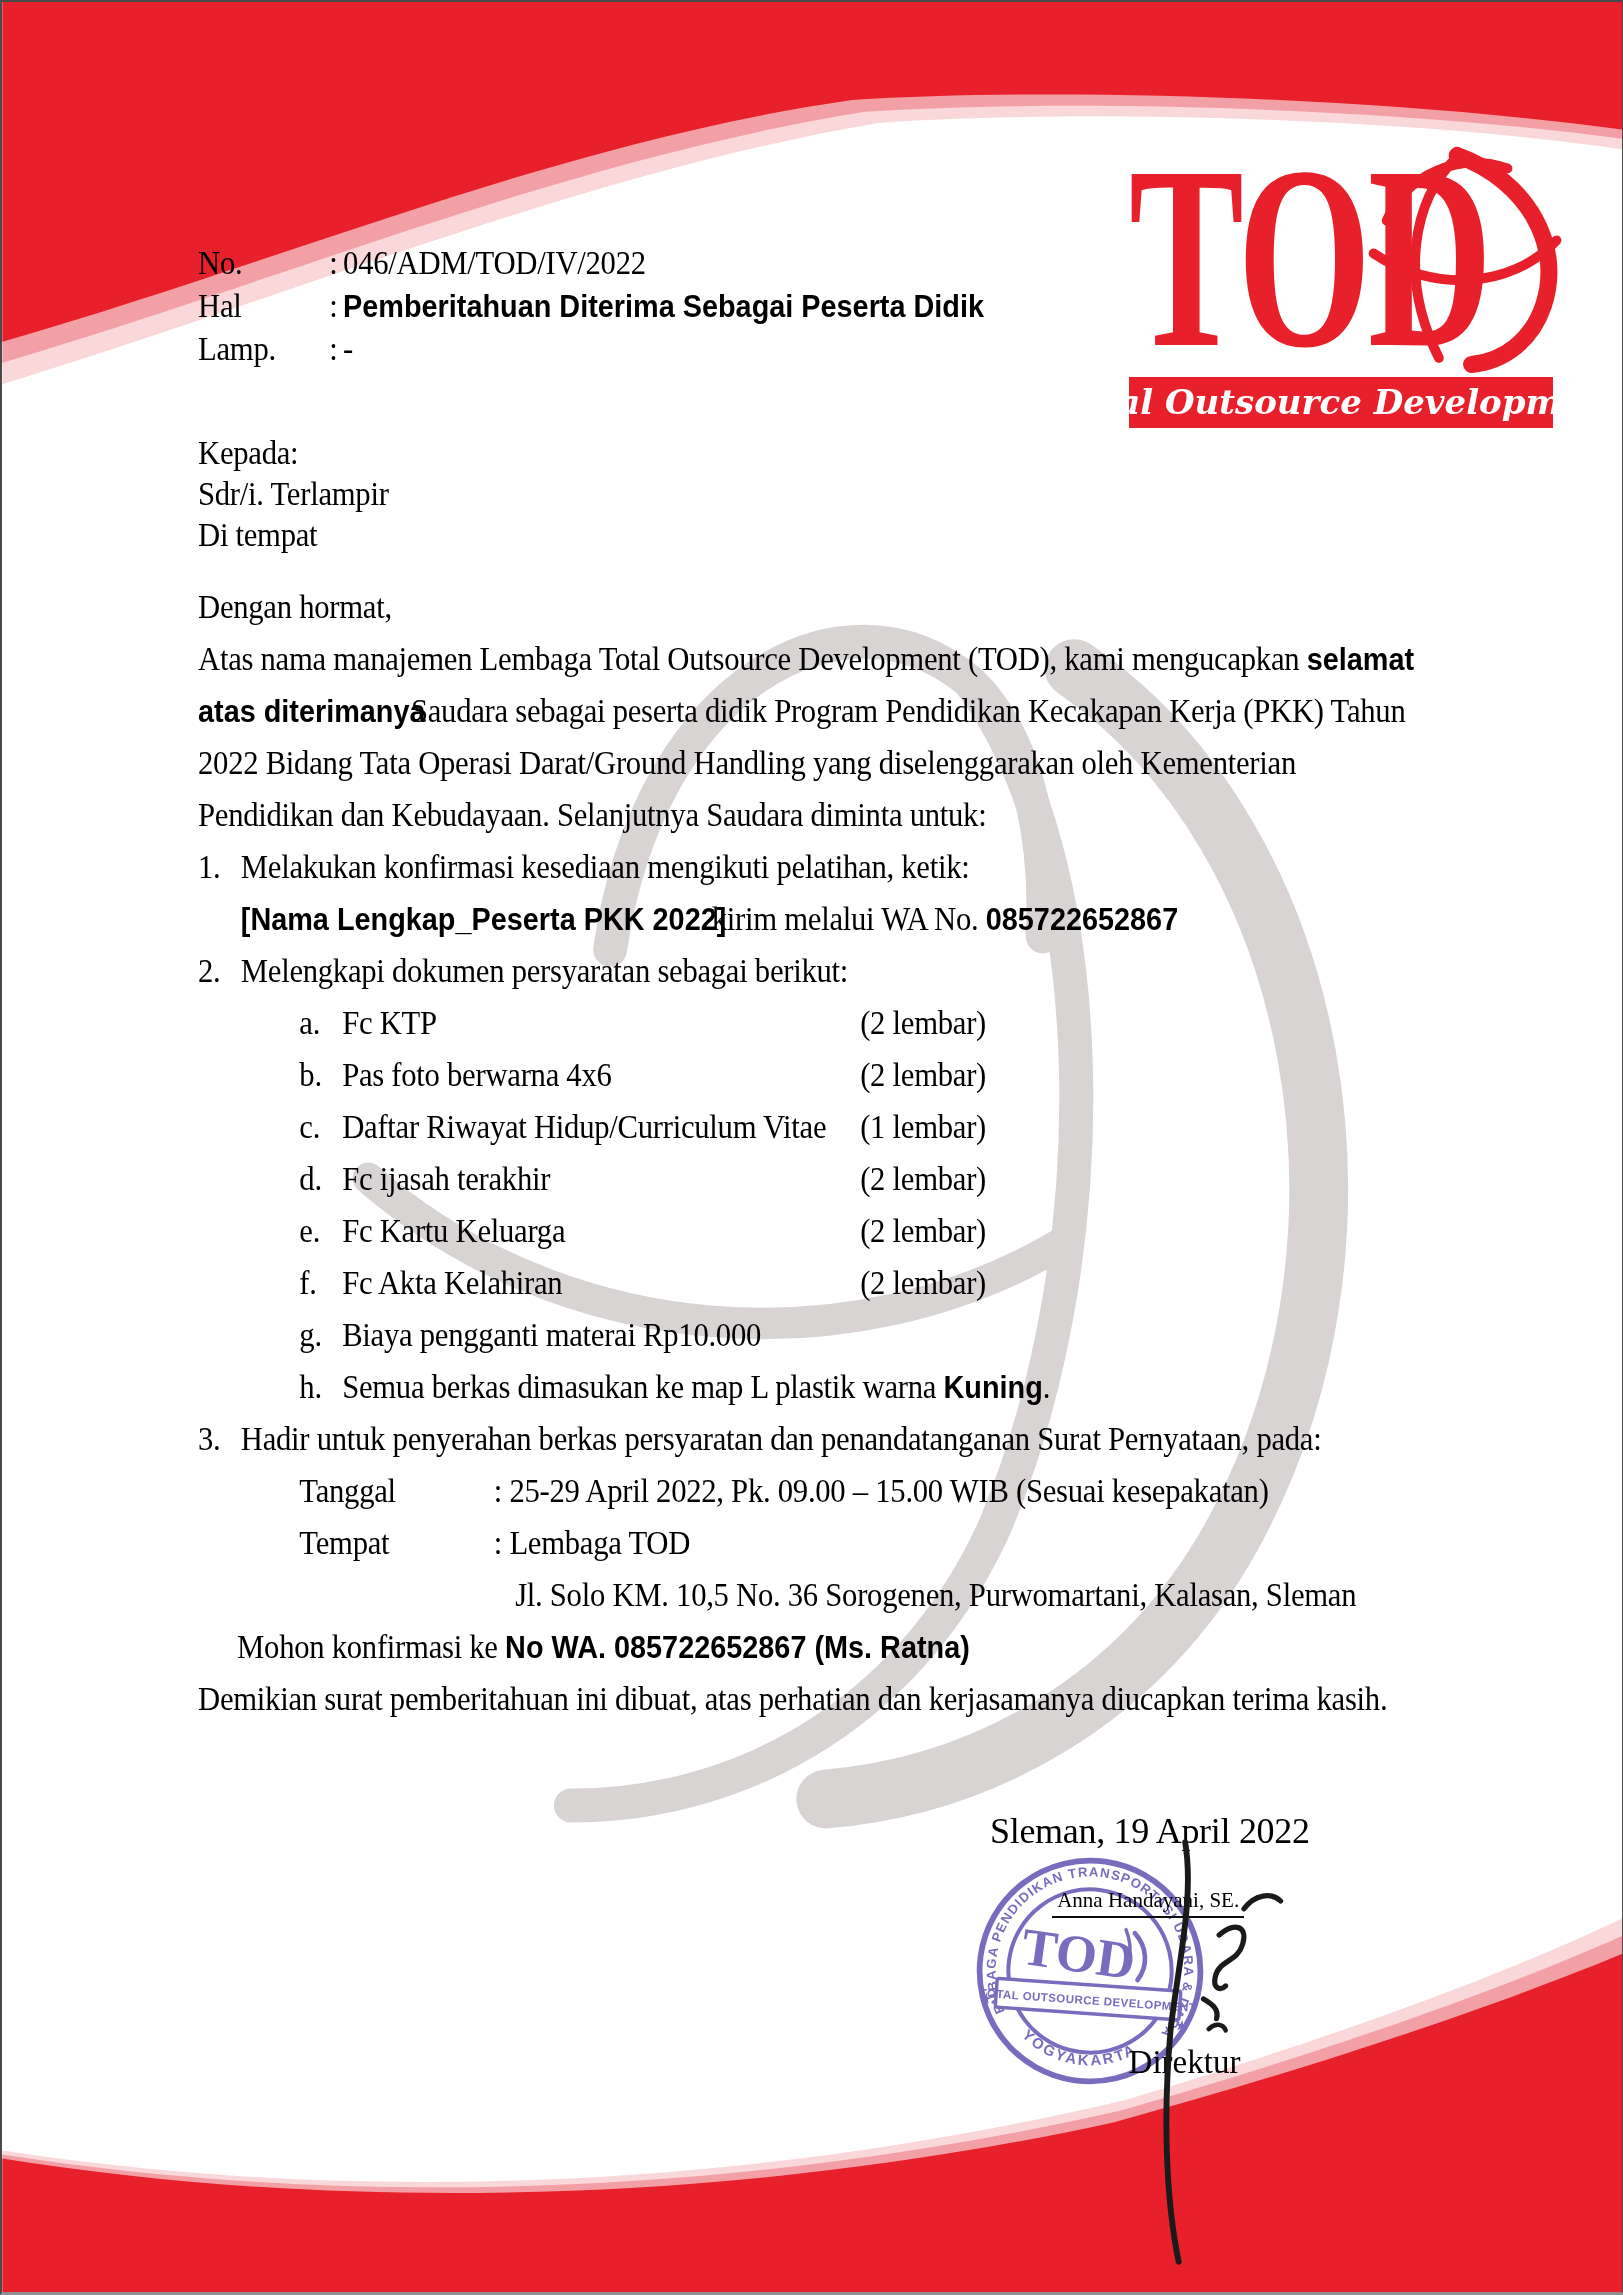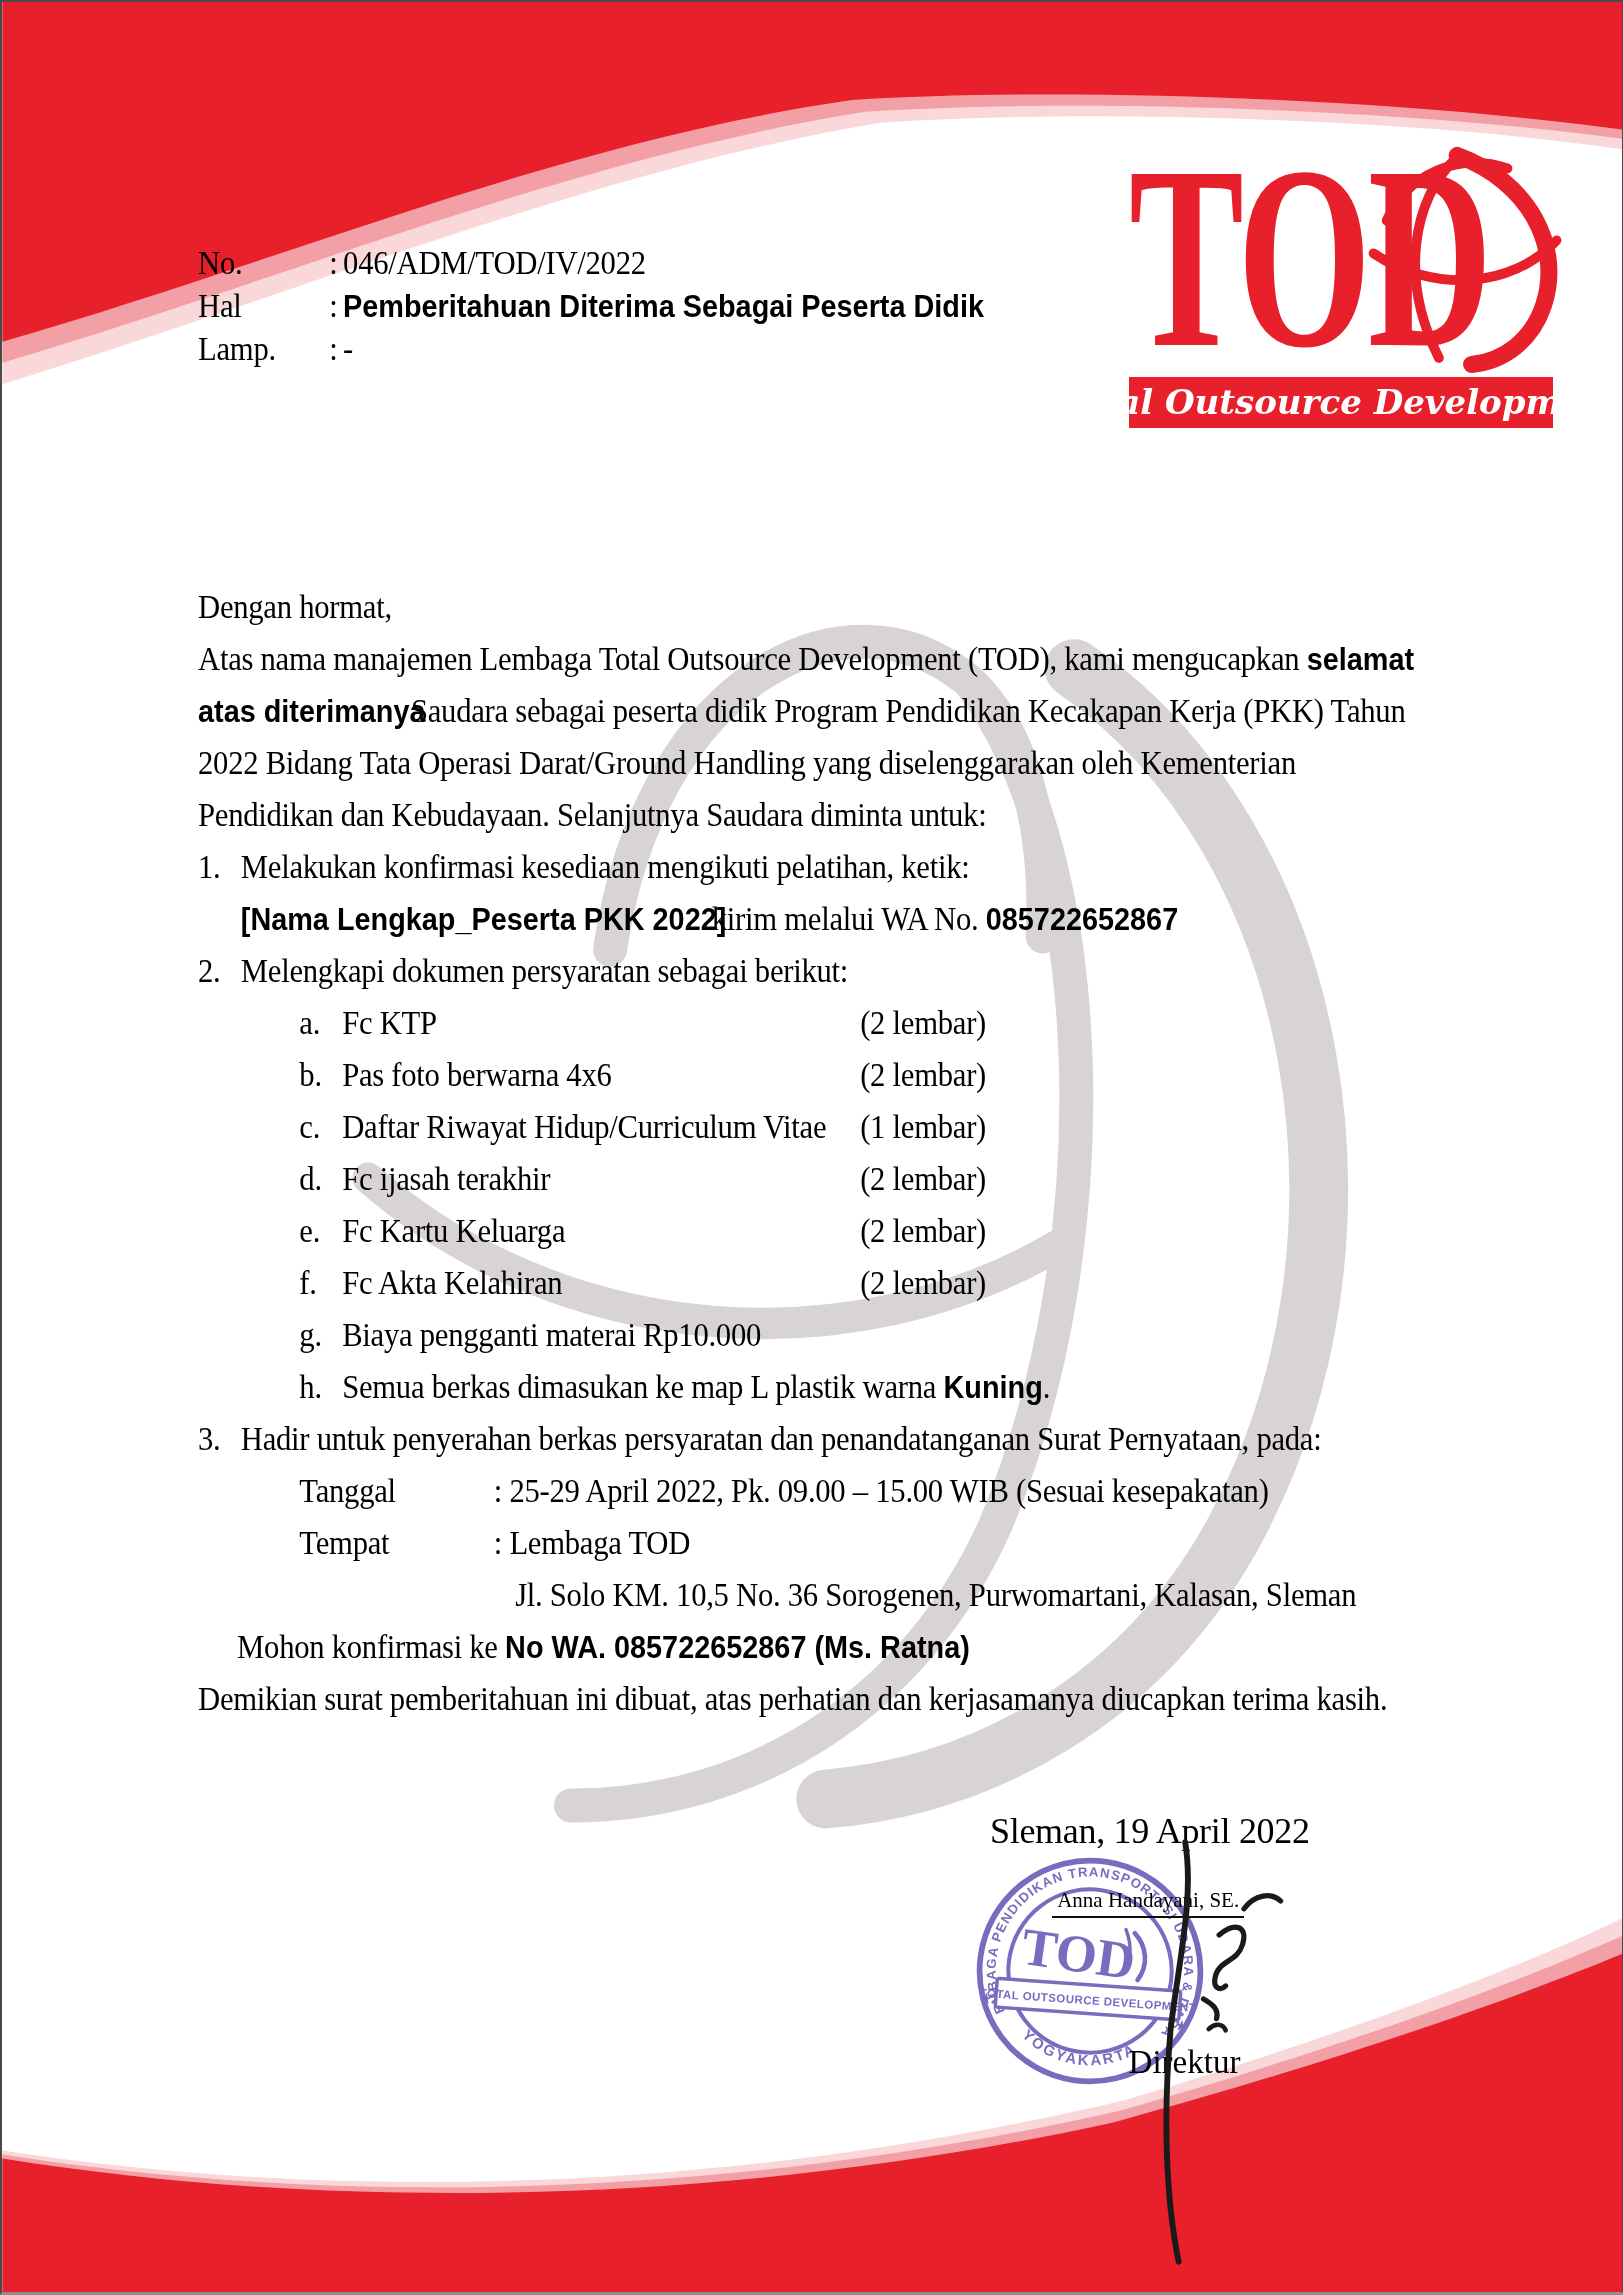--- a/index.html
+++ b/index.html
@@ -139,20 +139,32 @@
         <span class="sep seg-serif">:</span>
         <span class="val"><span class="seg-boldsans">Pemberitahuan Diterima Sebagai Peserta Didik</span></span>
       </div>
       <div class="row serifline">
         <span class="lbl seg-serif">Lamp.</span>
         <span class="sep seg-serif">:</span>
         <span class="val"><span class="seg-serif">-</span></span>
       </div>
     </div>
 
+  <div class="rcpt">
+
+  <div class="row serifline">
+        <span class="seg-serif">Kepada:</span>
+      </div>
+      <div class="row serifline">
+        <span class="seg-serif">Sdr/i. Terlampir</span>
+      </div>
+      <div class="row serifline">
+        <span class="seg-serif">Di tempat</span>
+      </div>
+    </div>
 
   <div class="main">
 
   <div class="line serifline type-p">
         <span class="num seg-serif"></span>
         <span class="letter seg-serif"></span>
         <span class="label seg-serif"></span>
         <span class="value seg-serif"></span>
         <span class="txt"><span class="seg-serif">Dengan hormat,</span></span>
         <span class="count seg-serif"></span>

